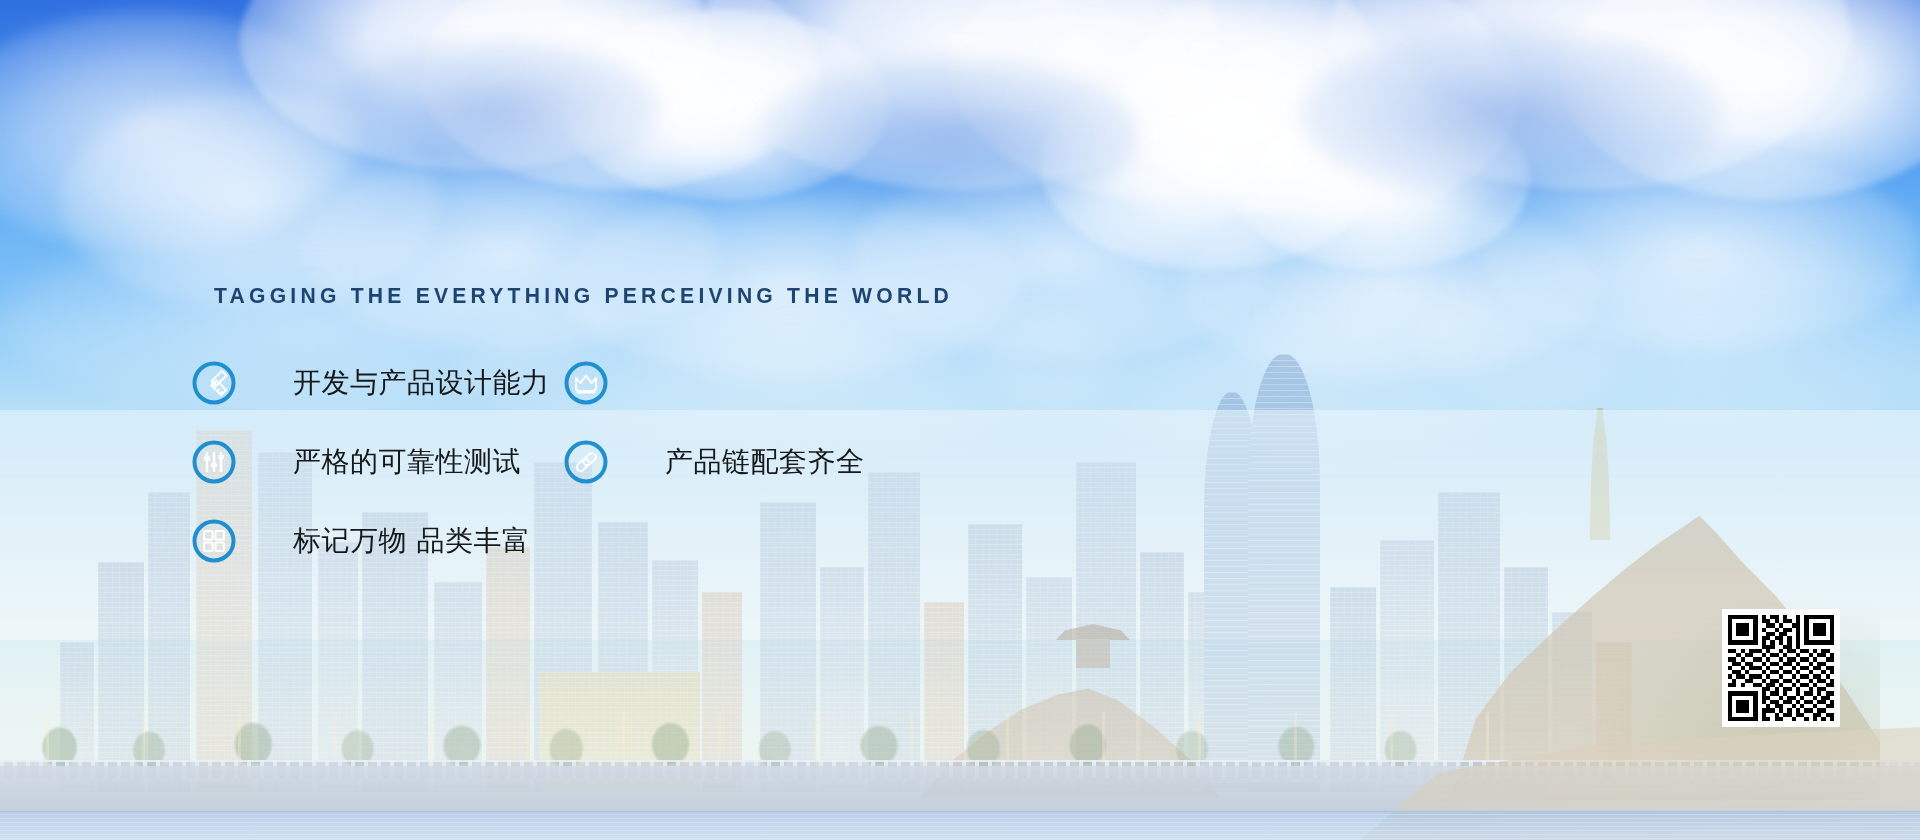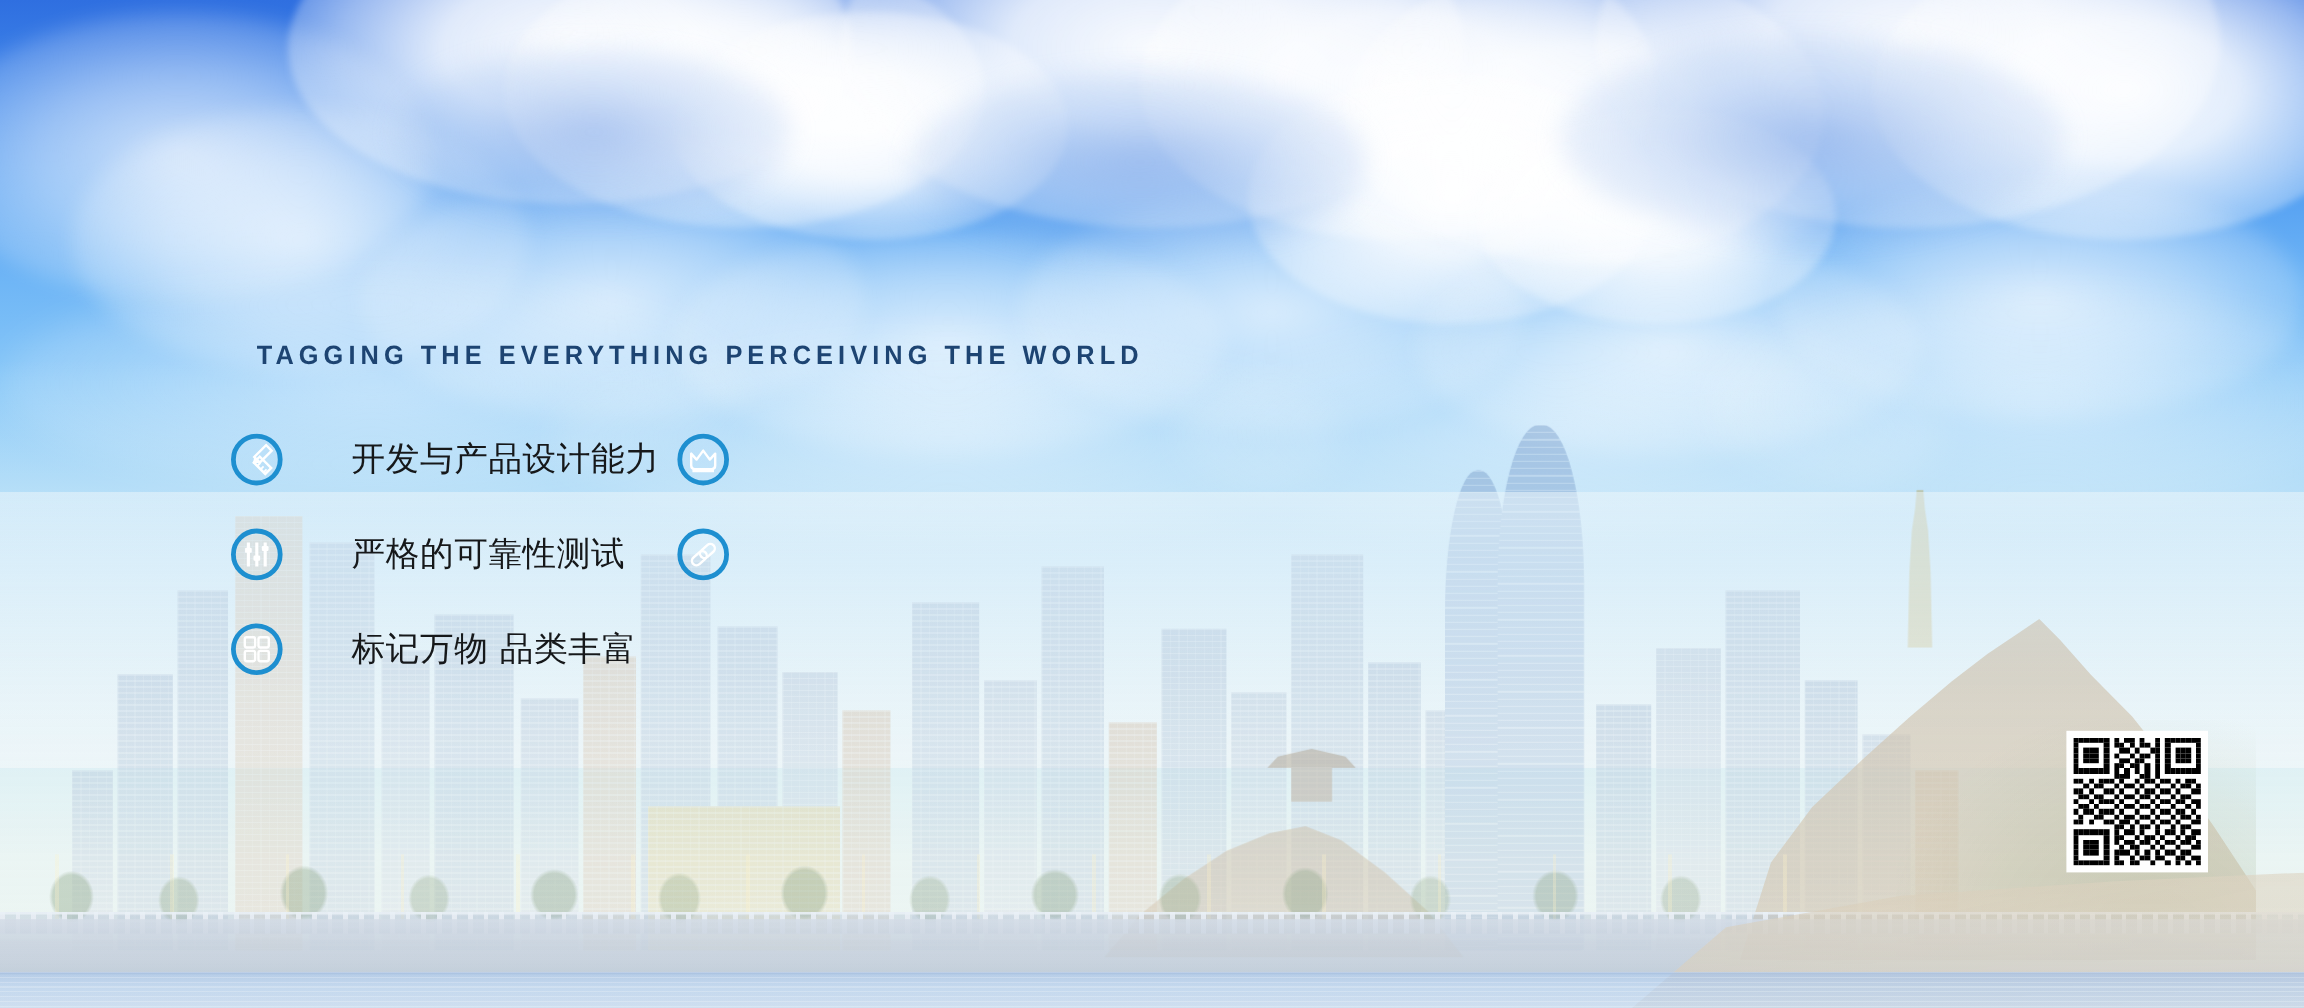--- a/index.html
+++ b/index.html
@@ -409,20 +409,21 @@
           <div class="feat">
             <span class="feat-icon">
               <svg width="44" height="44" viewBox="0 0 44 44">
                 <circle cx="22" cy="22" r="19.5" fill="none" stroke="#1e8fd0" stroke-width="4"></circle>
                 <g transform="rotate(-42 22 22)">
                   <rect x="10.5" y="18.5" width="14" height="7.5" rx="3.75" fill="none" stroke="#ffffff" stroke-width="2"></rect>
                   <rect x="19.5" y="18.5" width="14" height="7.5" rx="3.75" fill="none" stroke="#ffffff" stroke-width="2"></rect>
                 </g>
               </svg>
             </span>
+            <span class="feat-label">产品链配套齐全</span>
           </div>
         </div>
       </div>
 
       <div class="feat-row">
         <div class="feat-col-left">
           <div class="feat">
             <span class="feat-icon">
               <svg width="44" height="44" viewBox="0 0 44 44">
                 <circle cx="22" cy="22" r="19.5" fill="none" stroke="#1e8fd0" stroke-width="4"></circle>

